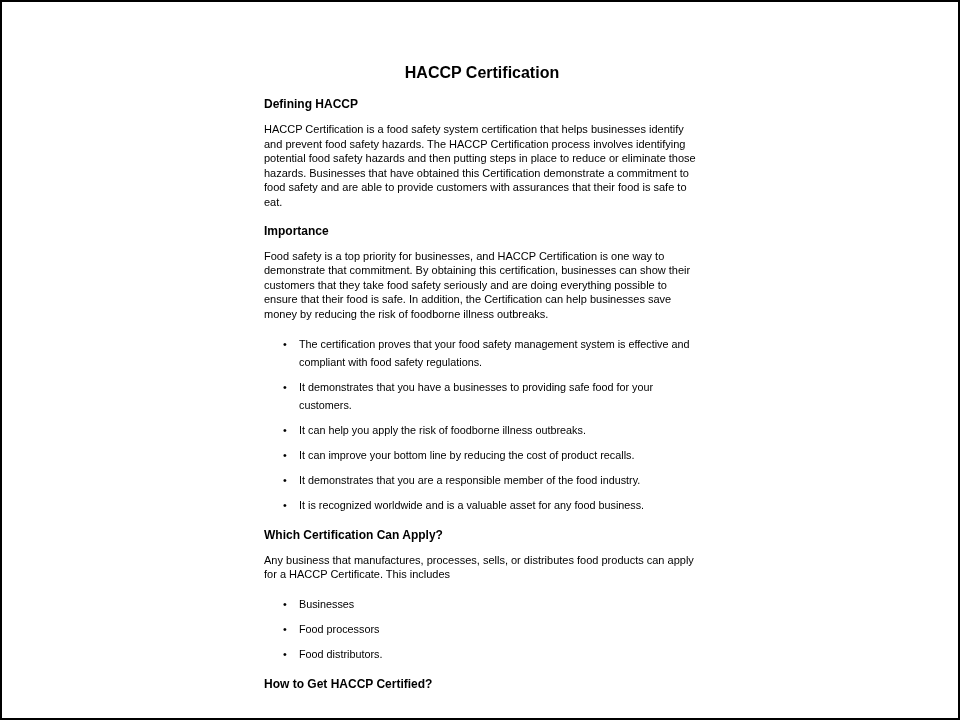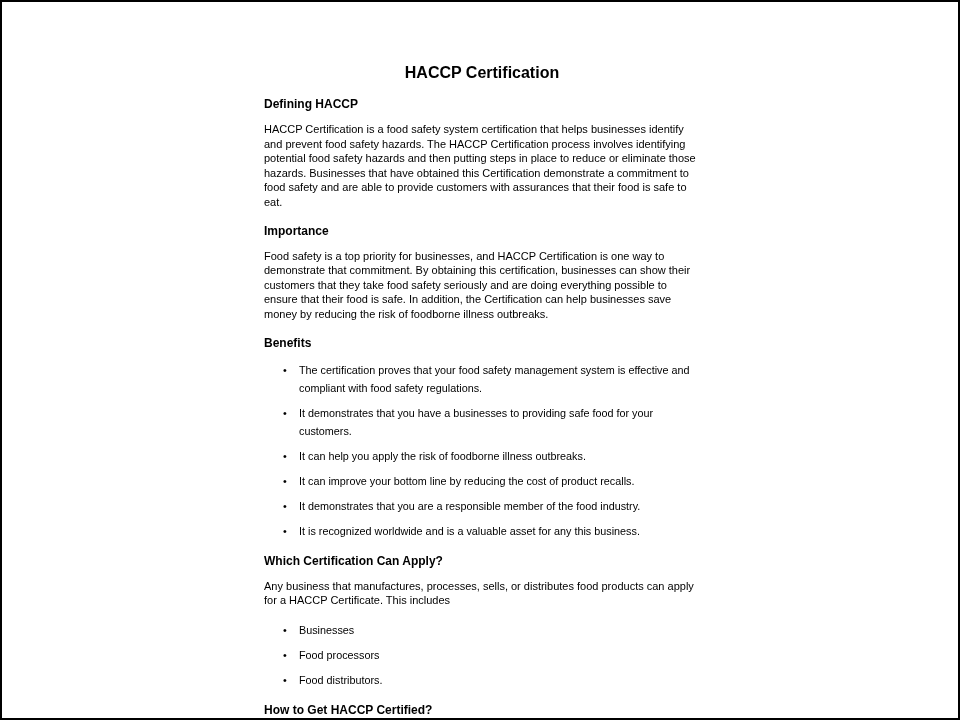--- a/index.html
+++ b/index.html
@@ -86,28 +86,27 @@
       <h2 class="section-heading">Defining HACCP</h2>
       <p class="body-text">HACCP Certification is a food safety system certification that helps businesses identify and prevent food safety hazards. The HACCP Certification process involves identifying potential food safety hazards and then putting steps in place to reduce or eliminate those hazards. Businesses that have obtained this Certification demonstrate a commitment to food safety and are able to provide customers with assurances that their food is safe to eat.</p>
     </section>
 
     <section class="section">
       <h2 class="section-heading">Importance</h2>
       <p class="body-text">Food safety is a top priority for businesses, and HACCP Certification is one way to demonstrate that commitment. By obtaining this certification, businesses can show their customers that they take food safety seriously and are doing everything possible to ensure that their food is safe. In addition, the Certification can help businesses save money by reducing the risk of foodborne illness outbreaks.</p>
     </section>
 
     <section class="section">
-      <h2 class="section-heading">Benefits</h2>
       <ul class="bullet-list">
         <li class="bullet-item">The certification proves that your food safety management system is effective and compliant with food safety regulations.</li>
         <li class="bullet-item">It demonstrates that you have a businesses to providing safe food for your customers.</li>
         <li class="bullet-item">It can help you apply the risk of foodborne illness outbreaks.</li>
         <li class="bullet-item">It can improve your bottom line by reducing the cost of product recalls.</li>
         <li class="bullet-item">It demonstrates that you are a responsible member of the food industry.</li>
-        <li class="bullet-item">It is recognized worldwide and is a valuable asset for any this business.</li>
+        <li class="bullet-item">It is recognized worldwide and is a valuable asset for any food business.</li>
       </ul>
     </section>
 
     <section class="section">
       <h2 class="section-heading">Which Certification Can Apply?</h2>
       <p class="body-text">Any business that manufactures, processes, sells, or distributes food products can apply for a HACCP Certificate. This includes</p>
       <ul class="bullet-list">
         <li class="bullet-item">Businesses</li>
         <li class="bullet-item">Food processors</li>
         <li class="bullet-item">Food distributors.</li>

